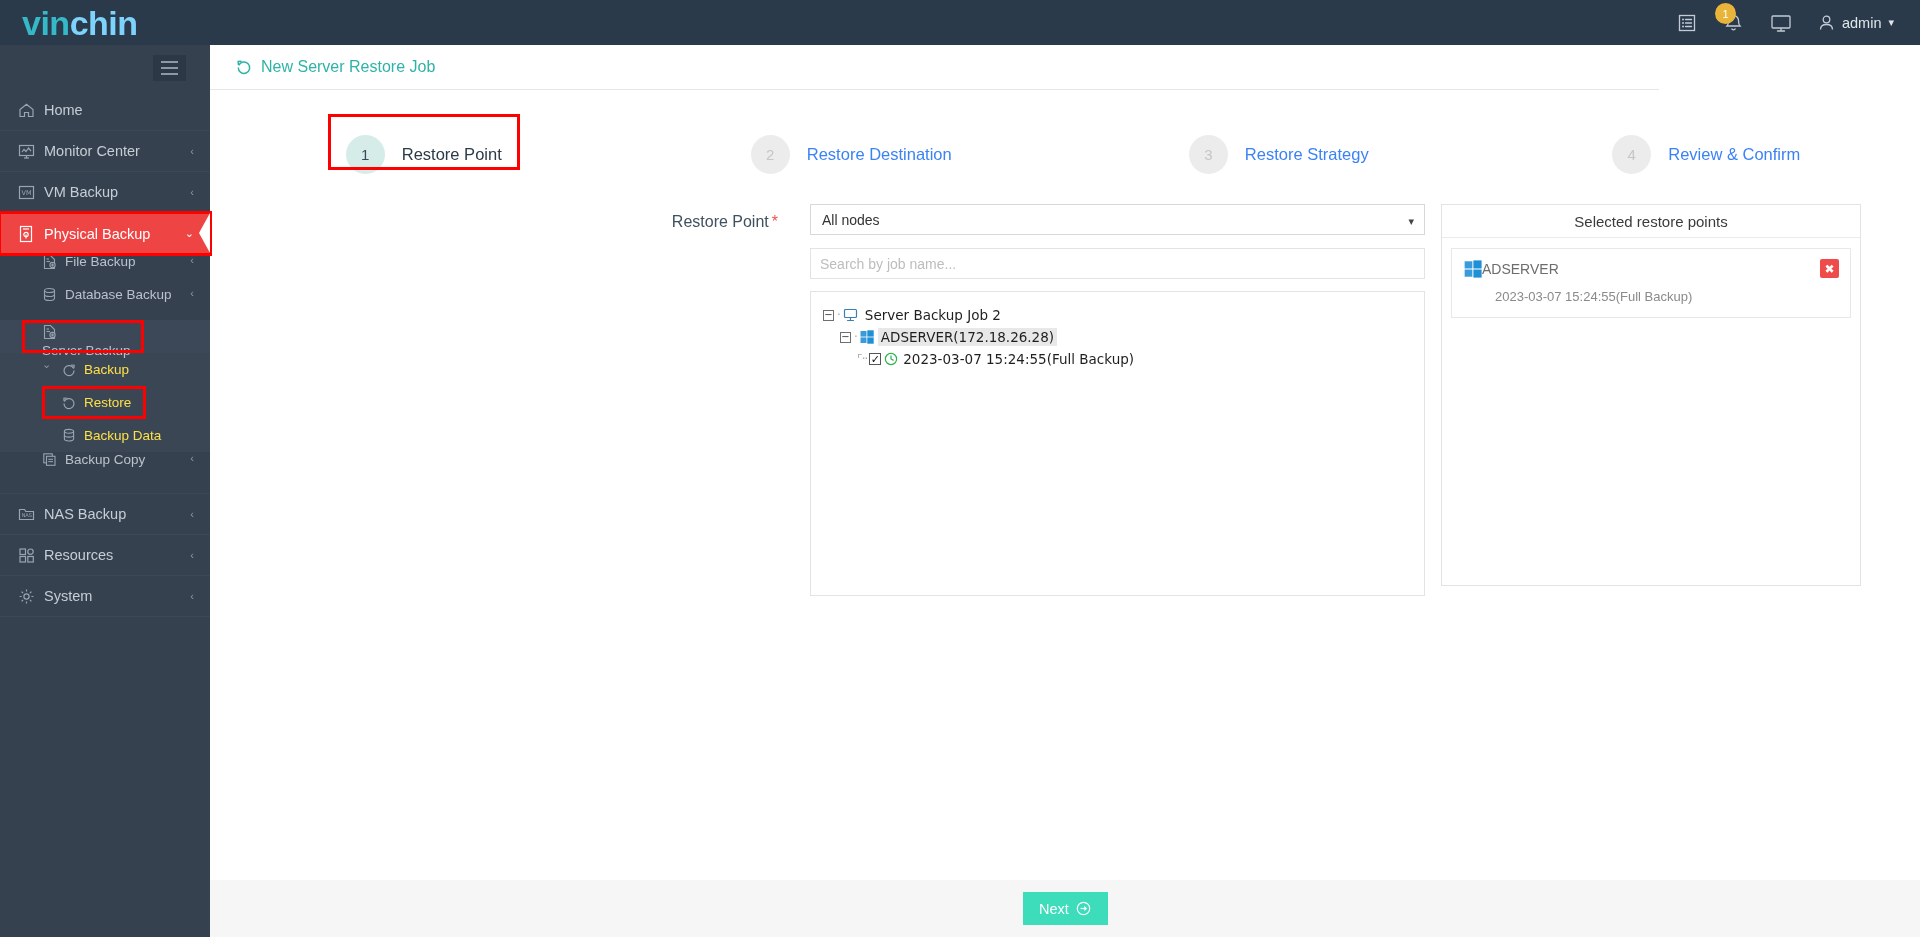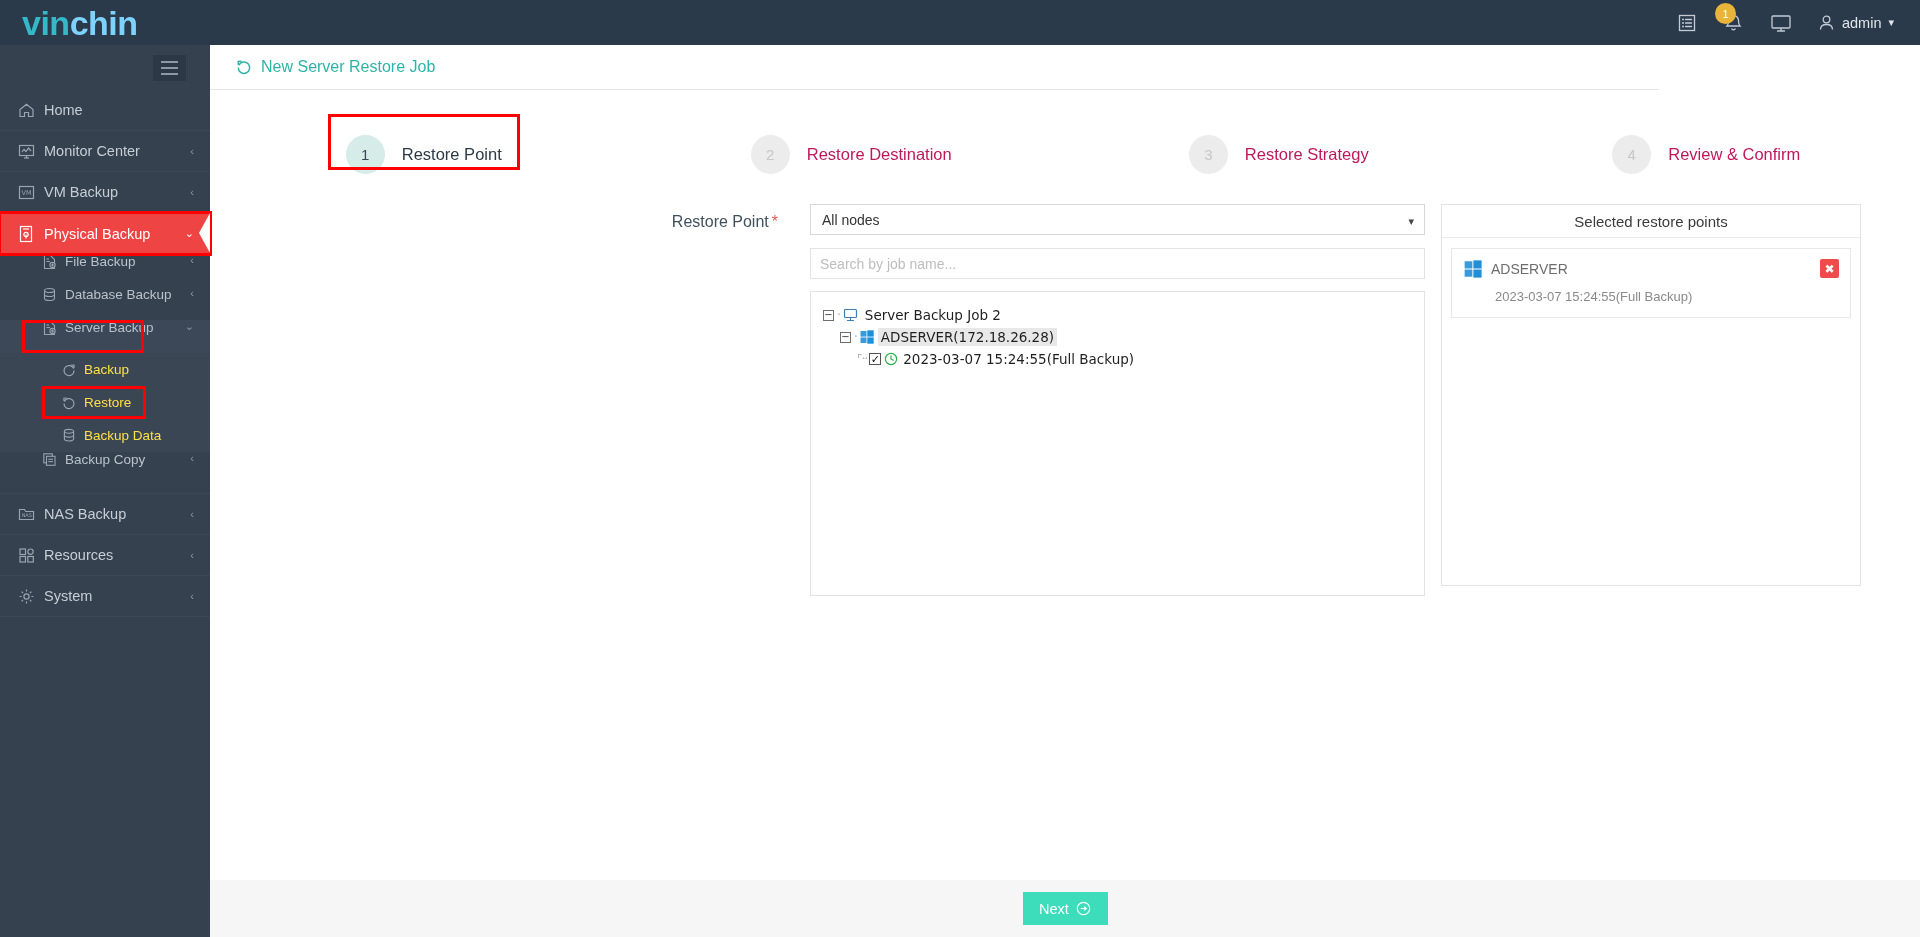--- a/index.html
+++ b/index.html
@@ -112,21 +112,21 @@
   .step { flex: 1; display: flex; align-items: center; justify-content: center; gap: 17px; position: relative; }
   .step .num {
     width: 39px; height: 39px; border-radius: 50%;
     display: flex; align-items: center; justify-content: center;
     font-size: 15px;
   }
   .step .txt { font-size: 16.5px; }
   .step.done .num { background: #d6ece9; color: #3a4a58; }
   .step.done .txt { color: #2c3a47; }
   .step.todo .num { background: #ececec; color: #c6c6c6; }
-  .step.todo .txt { color: #be185d; }
+  .step.todo .txt { color: #3b82f6; }
   .step.done .frame {
     position: absolute; left: 50%; transform: translateX(-50%);
     top: -21px; width: 192px; height: 56px; border: 3px solid #ff0000;
   }
 
   
   #form-row { display: flex; padding: 30px 0 0 0; }
   #form-label {
     width: 600px; text-align: right; padding-right: 32px;
     font-size: 16px; color: #40505e; padding-top: 9px;
@@ -184,21 +184,21 @@
   }
   #rp-head {
     height: 33px; display: flex; align-items: center; justify-content: center;
     font-size: 15px; color: #3b3b3b; border-bottom: 1px solid #ebebeb;
   }
   #rp-body { padding: 10px 9px; }
   .rp-card {
     border: 1px solid #e8e8e8; padding: 11px 12px 13px 12px;
     position: relative; background: #fff;
   }
-  .rp-card .row1 { display: flex; align-items: center; gap: 9px; }
+  .rp-card .row1 { display: flex; align-items: center; }
   .rp-card .name { font-size: 14px; color: #6d6d6d; }
   .rp-card .date { font-size: 13px; color: #8a8a8a; margin-top: 11px; margin-left: 31px; }
   .rp-del {
     position: absolute; right: 11px; top: 10px;
     width: 19px; height: 19px; background: #ef4b4b;
     display: flex; align-items: center; justify-content: center;
     color: #fff; font-size: 12px; cursor: pointer; border-radius: 2px;
     font-family: "DejaVu Sans", sans-serif; line-height: 1;
   }
 </style>
@@ -322,21 +322,21 @@
       <svg width="15" height="16" viewBox="0 0 15 16" fill="none" stroke="currentColor" stroke-width="1.1">
         <ellipse cx="7.5" cy="3.5" rx="5" ry="2"></ellipse>
         <path d="M2.5 3.5v8c0 1.1 2.2 2 5 2s5-.9 5-2v-8"></path>
         <path d="M2.5 7.5c0 1.1 2.2 2 5 2s5-.9 5-2"></path>
       </svg>
     </span>
     <span class="lbl">Database Backup</span>
     <span class="chev">‹</span>
   </div>
 
-  <div class="sub-item sel" style="position:relative;">
+  <div class="sub-item sel" style="position:relative;flex-direction:column;">
     <span class="ic">
       <svg width="15" height="16" viewBox="0 0 15 16" fill="none" stroke="currentColor" stroke-width="1.1">
         <path d="M2.5 1.5h6l4 4v9h-10z"></path>
         <line x1="4.5" y1="5" x2="7" y2="5"></line>
         <line x1="4.5" y1="7.5" x2="8" y2="7.5"></line>
         <circle cx="10.5" cy="11" r="2.6" fill="#3c4857"></circle>
         <line x1="10.5" y1="9.5" x2="10.5" y2="12.5"></line>
         <line x1="9" y1="11" x2="12" y2="11"></line>
       </svg>
     </span>

